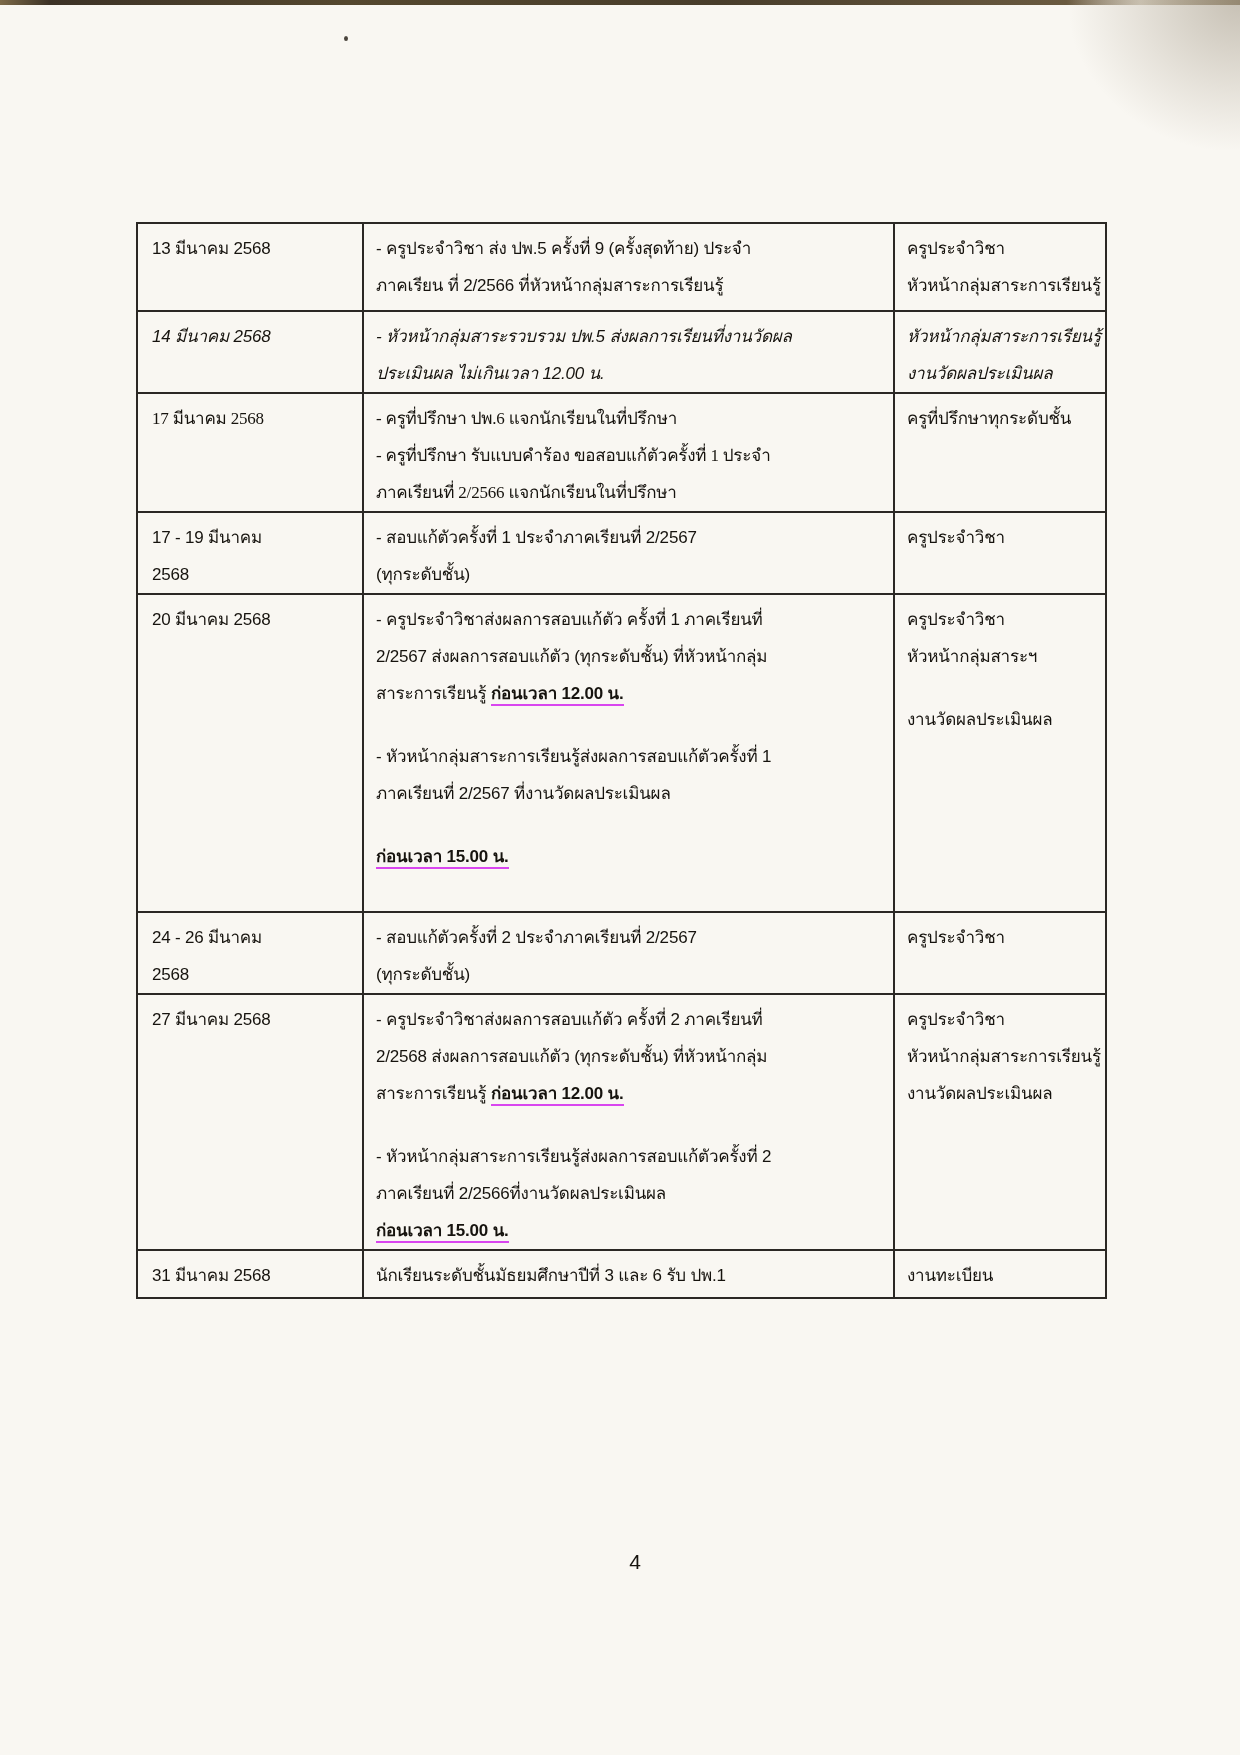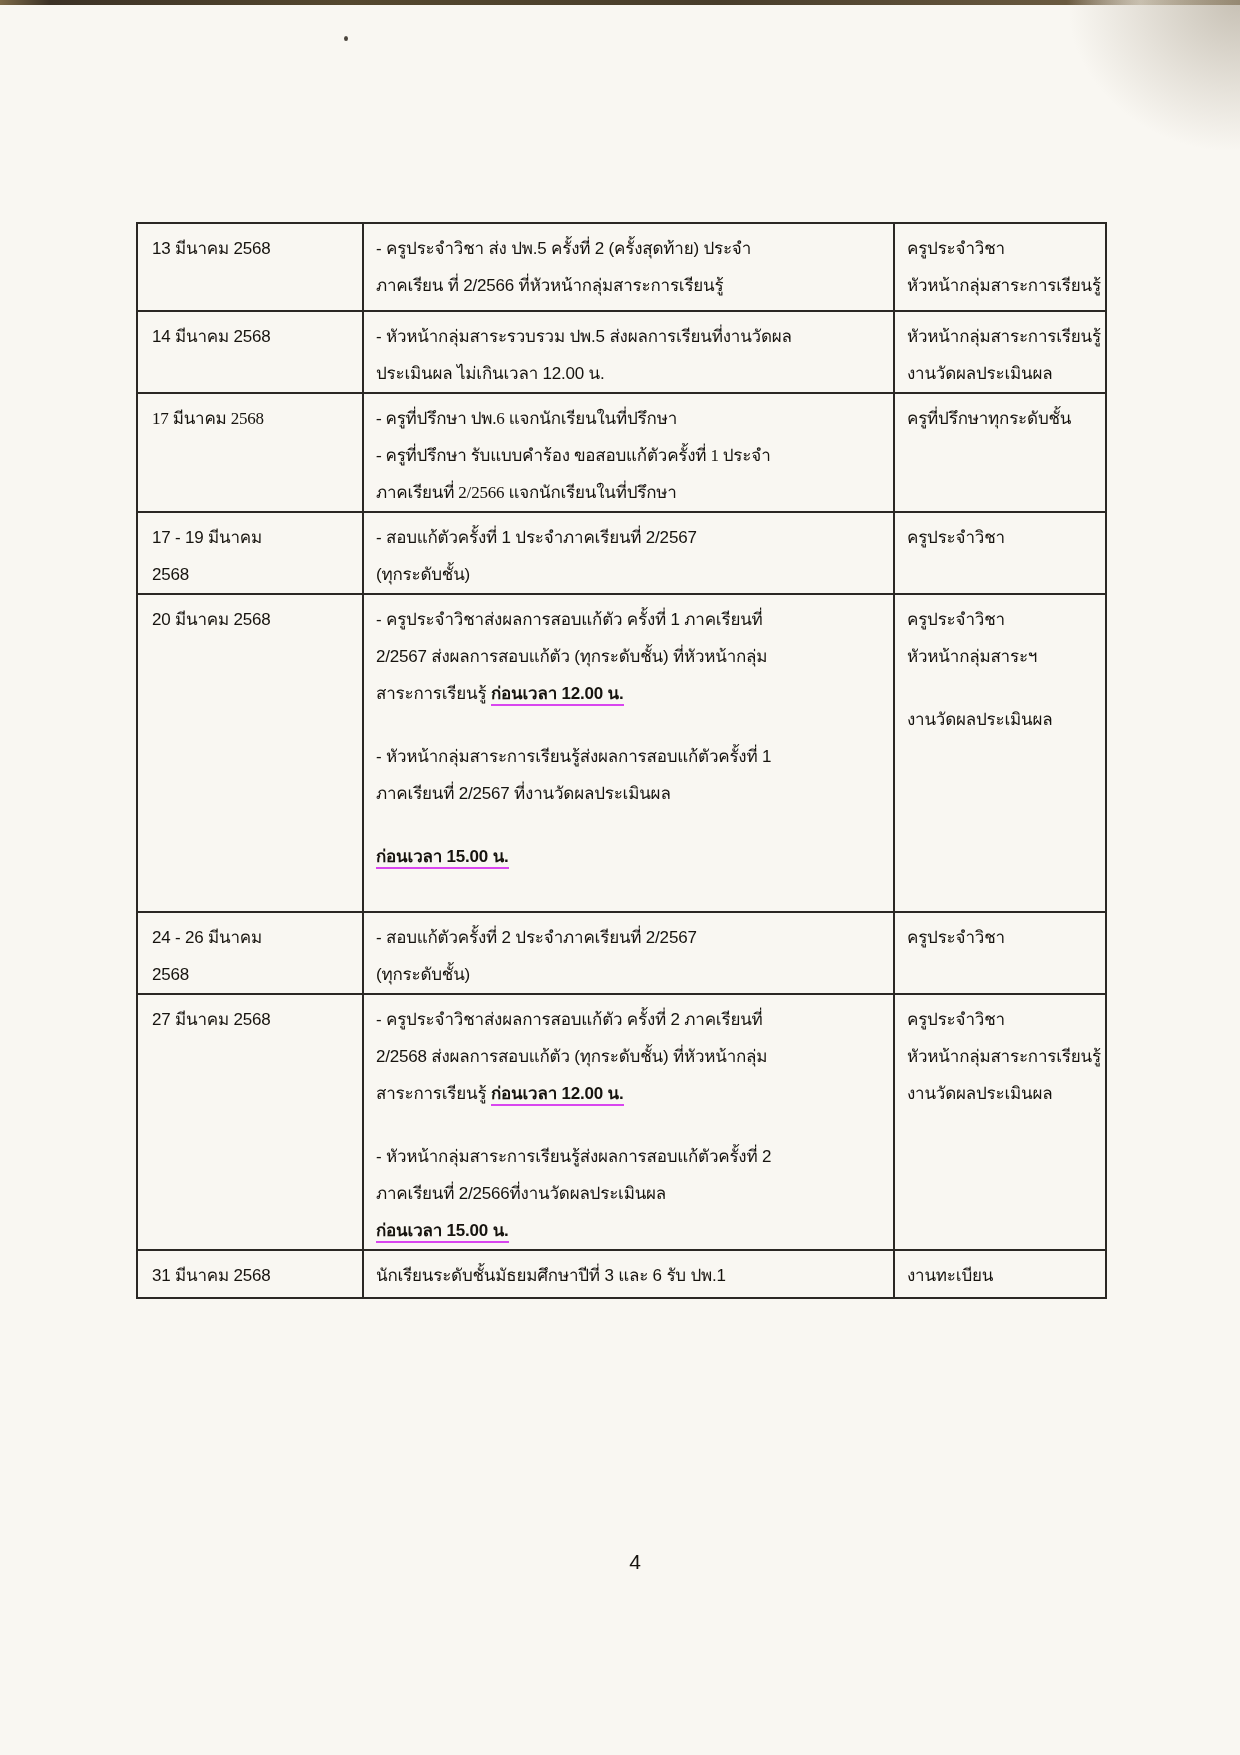--- a/index.html
+++ b/index.html
@@ -31,21 +31,21 @@
   table.schedule td {
     border:2px solid #2b2824;
     vertical-align:top;
     padding:6px 10px 0 12px;
     font-size:17px; line-height:37px;
     color:#16130e;
     overflow:hidden;
   }
   table.schedule td.c-date { padding-left:14px; }
   table.schedule tr:nth-child(1){ height:88px; }
-  table.schedule tr:nth-child(2){ height:80px; }
+  table.schedule tr:nth-child(2){ height:80px;font-style:italic; }
   table.schedule tr:nth-child(3){ height:116px;font-family:Liberation Serif, serif; }
   table.schedule tr:nth-child(4){ height:80px;margin-top:12px; }
   table.schedule tr:nth-child(5){ height:318px; }
   table.schedule tr:nth-child(6){ height:82px; }
   table.schedule tr:nth-child(7){ height:200px; }
   table.schedule tr:nth-child(8){ height:48px; }
   table.schedule tr:nth-child(9){ height:118px; }
   .line { white-space:nowrap; letter-spacing:-0.2px; }
   .line.blank { height:26px; }
   .line:empty { height:26px; }
@@ -69,21 +69,21 @@
       <col style="width:226px">
       <col style="width:531px">
       <col style="width:212px">
     </colgroup>
     <tbody>
         <tr>
           <td class="c-date">
             <div class="line">13 มีนาคม 2568</div>
           </td>
           <td class="c-act">
-            <div class="line">- ครูประจำวิชา ส่ง ปพ.5 ครั้งที่ 2 (ครั้งสุดท้าย) ประจำ</div>
+            <div class="line">- ครูประจำวิชา ส่ง ปพ.5 ครั้งที่ 9 (ครั้งสุดท้าย) ประจำ</div>
             <div class="line">ภาคเรียน ที่ 2/2566  ที่หัวหน้ากลุ่มสาระการเรียนรู้</div>
           </td>
           <td class="c-resp">
             <div class="line">ครูประจำวิชา</div>
             <div class="line">หัวหน้ากลุ่มสาระการเรียนรู้</div>
           </td>
         </tr>
         <tr>
           <td class="c-date">
             <div class="line">14 มีนาคม 2568</div>

